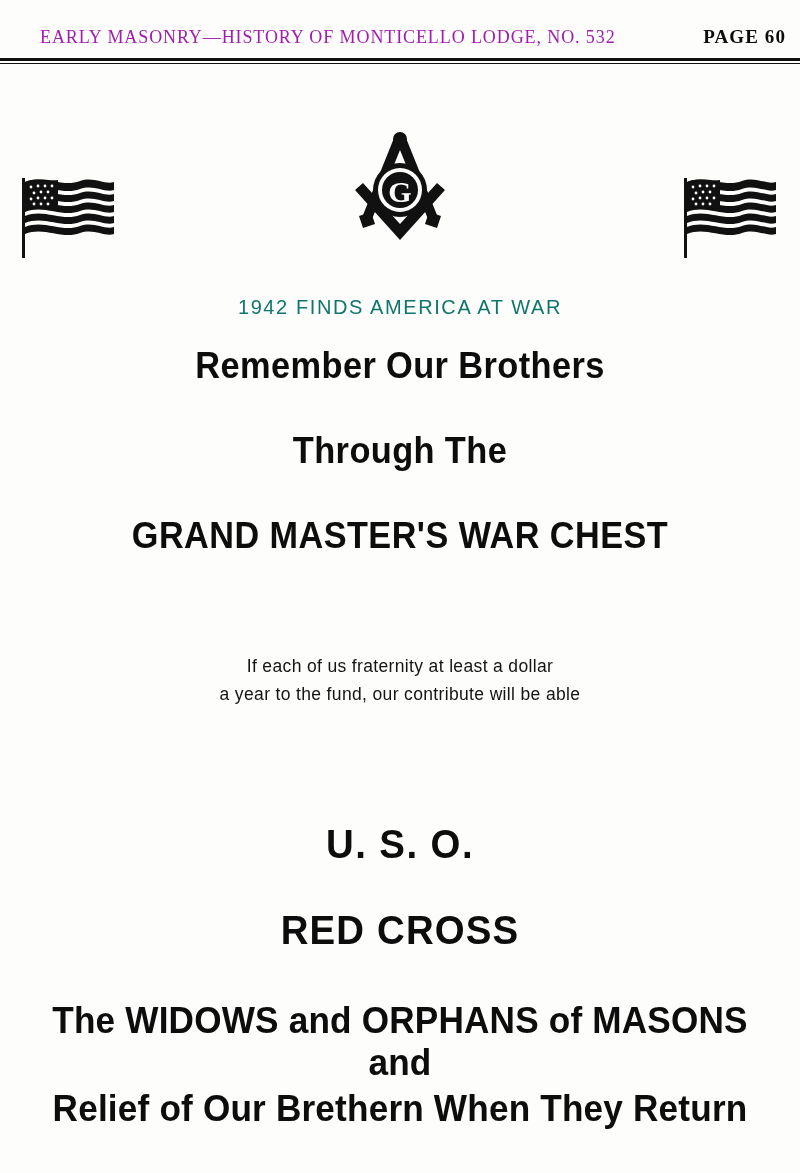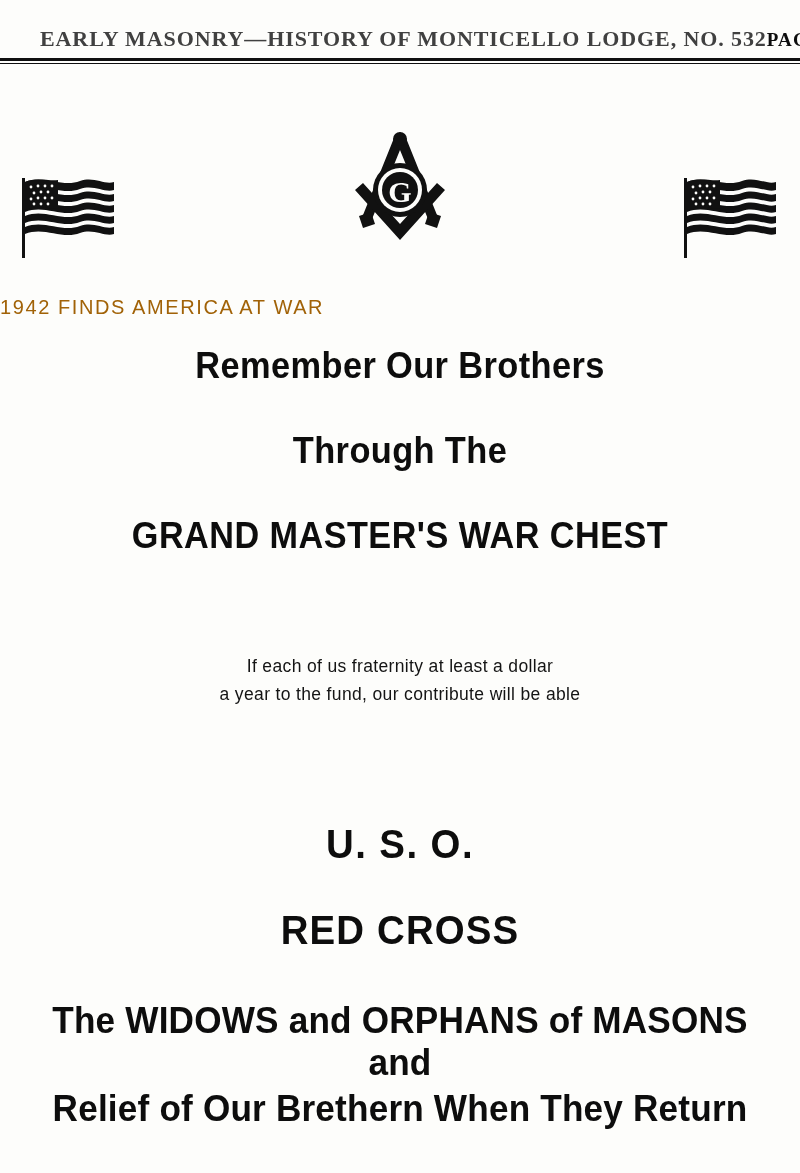--- a/index.html
+++ b/index.html
@@ -30,25 +30,25 @@
     right: 0;
     height: 26px;
     display: flex;
     align-items: baseline;
     justify-content: space-between;
     padding: 0 14px 0 40px;
     box-sizing: border-box;
   }
   .running-head .rh-title {
     font-family: "Liberation Serif", serif;
-    font-weight: bold;
-    font-size: 22px;
+    font-weight: normal;
+    font-size: 18px;
     letter-spacing: 0.9px;
     white-space: nowrap;
-    color: #404040;
+    color: #a21caf;
   }
   .running-head .rh-page {
     font-family: "Liberation Serif", serif;
     font-weight: bold;
     font-size: 19px;
     letter-spacing: 1.1px;
     white-space: nowrap;
     color: #0d0d0d;
   }
   .rule {
@@ -89,25 +89,25 @@
     transform: translateX(-50%);
     width: 130px;
     height: 140px;
   }
 
   
   .headline-1 {
     position: absolute;
     top: 296px;
     left: 0; right: 0;
-    text-align: left;
+    text-align: center;
     font-size: 20px;
     letter-spacing: 1.6px;
     font-weight: 500;
-    color: #a16207;
+    color: #0f766e;
   }
   .headline-2 {
     position: absolute;
     top: 345px;
     left: 0; right: 0;
     text-align: center;
     font-size: 37px;
     font-weight: 600;
     letter-spacing: 0.4px;
     color: #0d0d0d;

